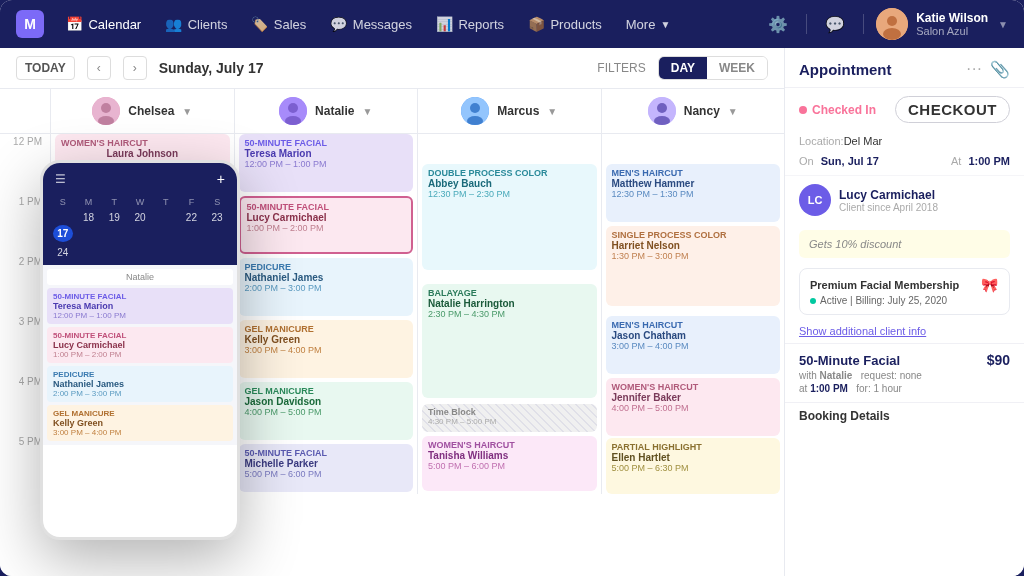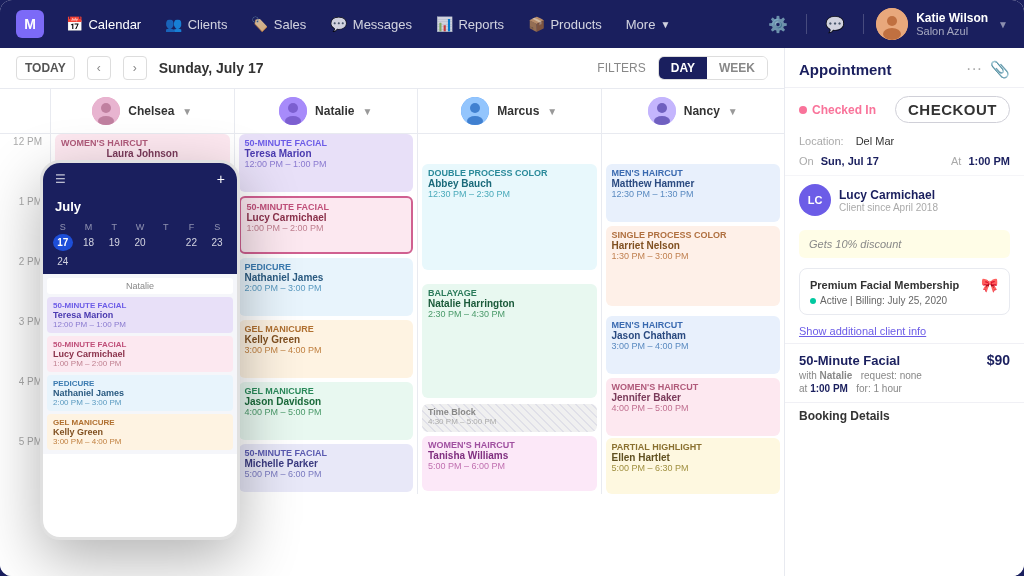--- a/index.html
+++ b/index.html
@@ -54,21 +54,21 @@
     .right-panel { width: 240px; background: white; border-left: 1px solid #e8eaf0; display: flex; flex-direction: column; flex-shrink: 0; overflow-y: auto; }
     .panel-header { display: flex; align-items: center; justify-content: space-between; padding: 12px 14px 8px; border-bottom: 1px solid #f0f0f5; flex-shrink: 0; }
     .panel-title { font-size: 15px; font-weight: 700; color: #1a1f5e; }
     .panel-header-icons { display: flex; gap: 8px; color: #aaa; font-size: 16px; cursor: pointer; }
 
     .status-row { display: flex; align-items: center; justify-content: space-between; padding: 8px 14px; flex-shrink: 0; }
     .status-badge { display: flex; align-items: center; gap: 5px; font-size: 12px; color: #f9739a; font-weight: 600; }
     .status-dot { width: 8px; height: 8px; border-radius: 50%; background: #f9739a; }
     .checkout-btn { background: white; border: 1.5px solid #d0d0d8; border-radius: 16px; padding: 4px 12px; font-size: 15px; font-weight: 700; color: #333; cursor: pointer; letter-spacing: 0.5px; }
 
-    .info-row { padding: 4px 14px; font-size: 11px; color: #888; display: flex; gap: 12px; }
+    .info-row { padding: 4px 14px; font-size: 11px; color: #888; display: flex; gap: 0; }
     .info-label { color: #aaa; }
     .info-val { color: #333; font-weight: 500; }
 
     .date-time-row { display: flex; align-items: center; justify-content: space-between; padding: 4px 14px 8px; }
     .on-date { font-size: 11px; color: #555; }
     .at-time { font-size: 11px; color: #555; }
     .highlight { font-weight: 700; color: #1a1f5e; }
 
     .client-row { display: flex; align-items: center; gap: 8px; padding: 8px 14px; border-top: 1px solid #f5f5f8; }
     .client-initials { width: 32px; height: 32px; border-radius: 50%; background: #6c5ce7; display: flex; align-items: center; justify-content: center; color: white; font-size: 11px; font-weight: 700; flex-shrink: 0; }
@@ -98,21 +98,21 @@
     .phone-mockup { position: absolute; left: 40px; top: 160px; width: 200px; height: 380px; background: white; border-radius: 20px; box-shadow: 0 20px 60px rgba(0,0,0,0.3); overflow: hidden; z-index: 10; border: 3px solid #e0e0e0; }
     .phone-top-bar { background: #1a1f5e; padding: 8px 12px; display: flex; align-items: center; justify-content: space-between; }
     .phone-top-left { color: rgba(255,255,255,0.7); font-size: 12px; }
     .phone-top-right { color: white; font-size: 14px; }
     .phone-month-header { background: #1a1f5e; padding: 4px 12px 6px; }
     .phone-month-title { color: white; font-size: 13px; font-weight: 700; }
     .phone-cal-grid { padding: 0 8px 4px; background: #1a1f5e; }
     .phone-cal-days { display: grid; grid-template-columns: repeat(7, 1fr); gap: 2px; }
     .phone-day-header { text-align: center; font-size: 9px; color: rgba(255,255,255,0.5); padding: 2px 0; }
     .phone-day { text-align: center; font-size: 10px; color: rgba(255,255,255,0.8); padding: 3px 0; border-radius: 50%; width: 20px; margin: 0 auto; }
-    .phone-day.today { background: #1d4ed8; color: white; font-weight: 700; }
+    .phone-day.today { background: #1d4ed8; color: white; font-weight: 700; margin-top: 16px; }
   </style>
 </head>
 <body>
 
 <div class="app-container">
 
   <nav class="top-nav">
     <div class="nav-logo">
       <span class="nav-logo-inner">M</span>
     </div>
@@ -437,23 +437,20 @@
       </div>
     </div>
   </div>
 </div>
 
 <div class="phone-mockup">
   <div class="phone-top-bar">
     <span class="phone-top-left">☰</span>
     <span class="phone-top-right">+</span>
   </div>
-  <div class="phone-month-header">
-    <div class="phone-month-title">July</div>
-  </div>
   <div class="phone-cal-grid">
     <div class="phone-cal-days">
       <div class="phone-day-header">S</div>
       <div class="phone-day-header">M</div>
       <div class="phone-day-header">T</div>
       <div class="phone-day-header">W</div>
       <div class="phone-day-header">T</div>
       <div class="phone-day-header">F</div>
       <div class="phone-day-header">S</div>
     </div>

